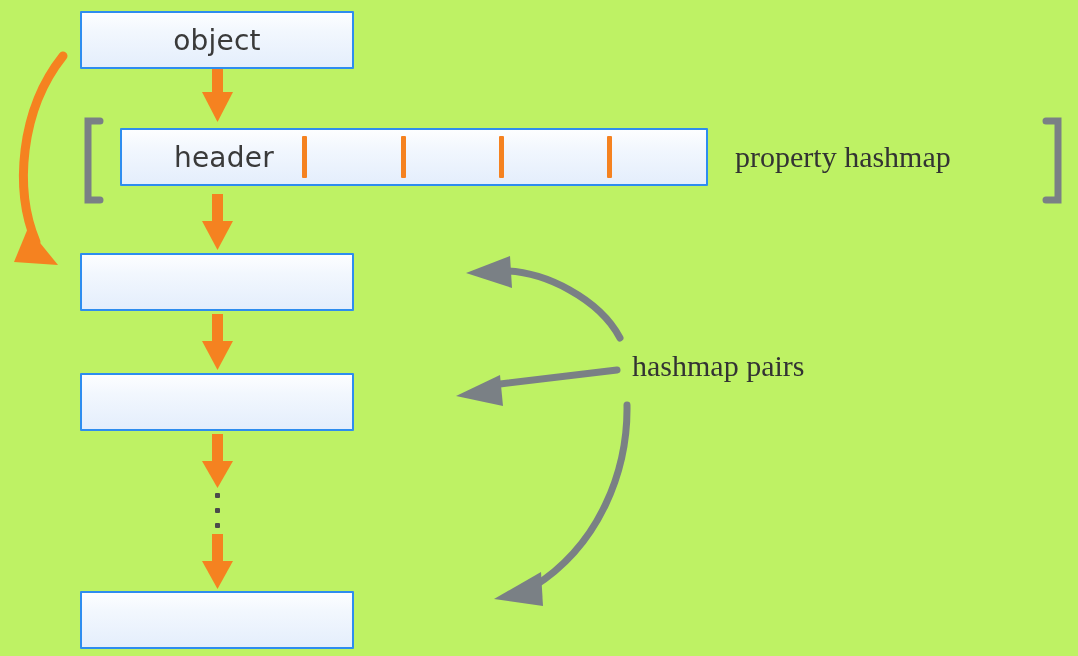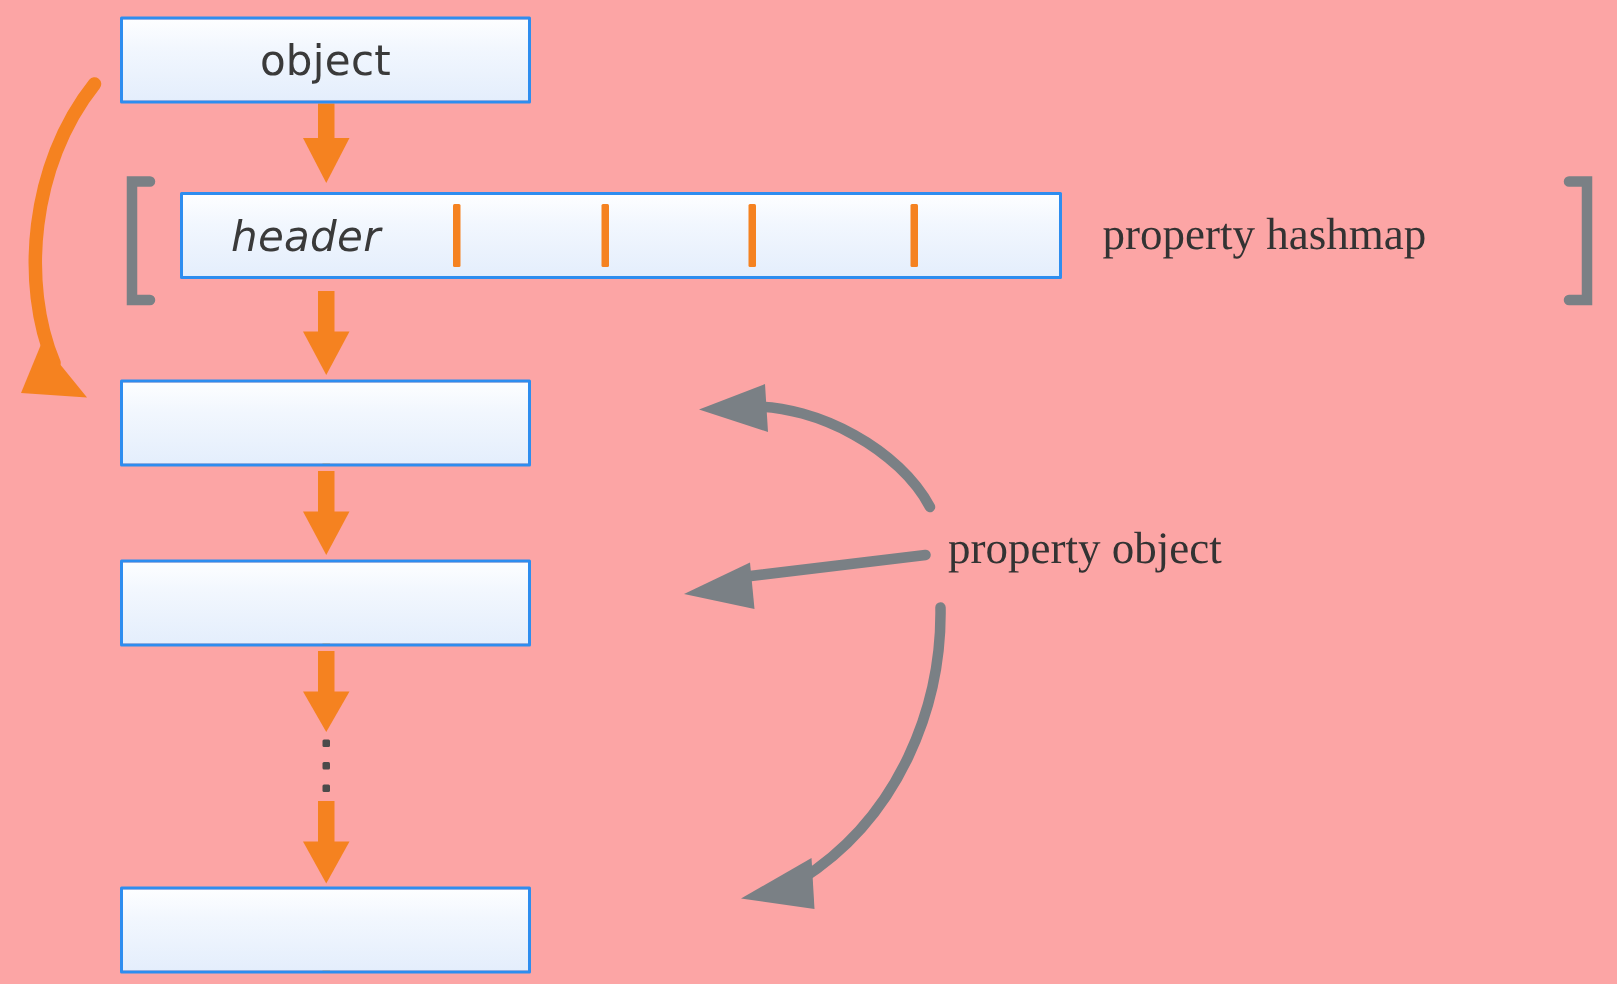--- a/index.html
+++ b/index.html
@@ -7,21 +7,21 @@
     padding: 0;
     background: #ffffff;
   }
   body {
     font-family: "DejaVu Sans", "Liberation Sans", sans-serif;
   }
   #stage {
     position: relative;
     width: 1078px;
     height: 656px;
-    background: #fca5a5;
+    background: #bef264;
     overflow: hidden;
   }
   .svg-layer {
     position: absolute;
     left: 0;
     top: 0;
     width: 1078px;
     height: 656px;
   }
   .box {
@@ -40,23 +40,22 @@
     display: flex;
     align-items: center;
     justify-content: center;
     color: #3a3a3a;
     font-size: 28px;
     letter-spacing: 0.2px;
     font-family: "DejaVu Sans", "Liberation Sans", sans-serif;
   }
   .box-label.left-label {
     justify-content: flex-start;
-    padding-left: 32px;
+    padding-left: 52px;
     box-sizing: border-box;
-    font-style: italic;
   }
   .tick {
     position: absolute;
     width: 5px;
     background: #F58220;
     border-radius: 1px;
   }
   .caption {
     position: absolute;
     color: #333333;
@@ -172,15 +171,15 @@
   </div>
 
   <div class="dot" style="left:215px; top:493px;"></div>
   <div class="dot" style="left:215px; top:508px;"></div>
   <div class="dot" style="left:215px; top:523px;"></div>
 
   <div class="box" style="left:80px; top:591px; width:274px; height:58px;">
     <span class="box-label"></span>
   </div>
 
-  <div class="caption" style="left:632px; top:349px;">property object</div>
+  <div class="caption" style="left:632px; top:349px;">hashmap pairs</div>
 
 </div>
 
 </body></html>

